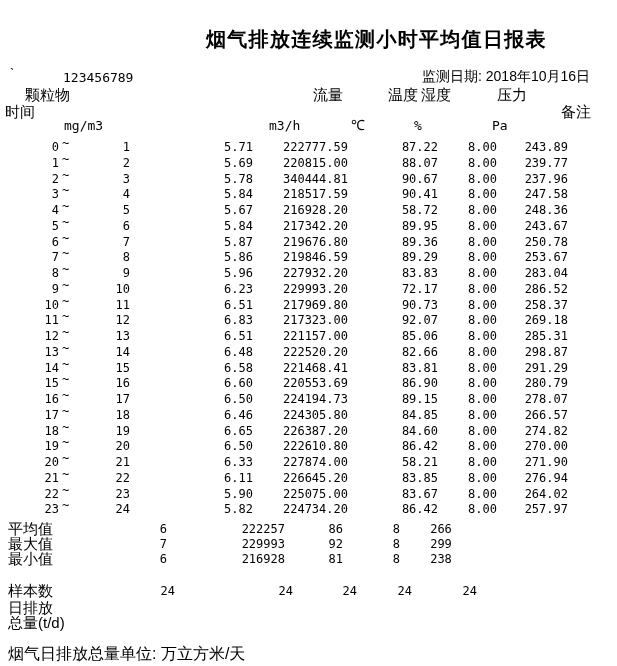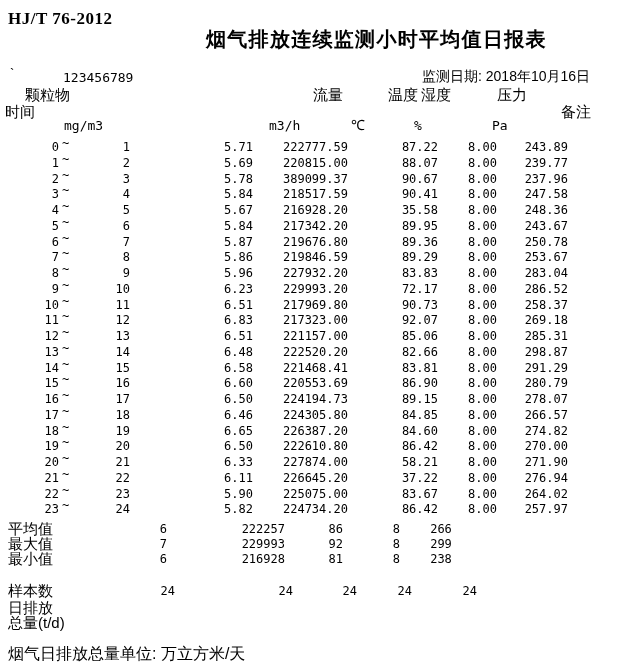--- a/index.html
+++ b/index.html
@@ -56,21 +56,20 @@
   .p5{left:427px;width:50px;}
 
   .daily1{left:8px;top:599px;font-size:15px;}
   .daily2{left:8px;top:614px;font-size:15px;}
   .footnote{left:8px;top:644px;font-size:16px;}
 </style>
 </head>
 <body>
 
 <div class="page">
-  <div class="abs std">HJ/T 76-2012</div>
   <div class="abs title">烟气排放连续监测小时平均值日报表</div>
 
   <div class="abs tick">`</div>
   <div class="abs code">123456789</div>
   <div class="abs date">监测日期: 2018年10月16日</div>
 
   <div class="abs hdr h-pm">颗粒物</div>
   <div class="abs hdr h-flow">流量</div>
   <div class="abs hdr h-temp">温度</div>
   <div class="abs hdr h-hum">湿度</div>
@@ -103,42 +102,42 @@
         <span class="cell c-flow">220815.00</span>
         <span class="cell c-temp">88.07</span>
         <span class="cell c-hum">8.00</span>
         <span class="cell c-press">239.77</span>
       </div>
       <div class="row" style="top: 171.5px;">
         <span class="cell c-h1">2</span>
         <span class="cell c-tl">~</span>
         <span class="cell c-h2">3</span>
         <span class="cell c-pm">5.78</span>
-        <span class="cell c-flow">389099.37</span>
+        <span class="cell c-flow">340444.81</span>
         <span class="cell c-temp">90.67</span>
         <span class="cell c-hum">8.00</span>
         <span class="cell c-press">237.96</span>
       </div>
       <div class="row" style="top: 187.25px;">
         <span class="cell c-h1">3</span>
         <span class="cell c-tl">~</span>
         <span class="cell c-h2">4</span>
         <span class="cell c-pm">5.84</span>
         <span class="cell c-flow">218517.59</span>
         <span class="cell c-temp">90.41</span>
         <span class="cell c-hum">8.00</span>
         <span class="cell c-press">247.58</span>
       </div>
       <div class="row" style="top: 203px;">
         <span class="cell c-h1">4</span>
         <span class="cell c-tl">~</span>
         <span class="cell c-h2">5</span>
         <span class="cell c-pm">5.67</span>
         <span class="cell c-flow">216928.20</span>
-        <span class="cell c-temp">35.58</span>
+        <span class="cell c-temp">58.72</span>
         <span class="cell c-hum">8.00</span>
         <span class="cell c-press">248.36</span>
       </div>
       <div class="row" style="top: 218.75px;">
         <span class="cell c-h1">5</span>
         <span class="cell c-tl">~</span>
         <span class="cell c-h2">6</span>
         <span class="cell c-pm">5.84</span>
         <span class="cell c-flow">217342.20</span>
         <span class="cell c-temp">89.95</span>
@@ -294,21 +293,21 @@
         <span class="cell c-temp">58.21</span>
         <span class="cell c-hum">8.00</span>
         <span class="cell c-press">271.90</span>
       </div>
       <div class="row" style="top: 470.75px;">
         <span class="cell c-h1">21</span>
         <span class="cell c-tl">~</span>
         <span class="cell c-h2">22</span>
         <span class="cell c-pm">6.11</span>
         <span class="cell c-flow">226645.20</span>
-        <span class="cell c-temp">37.22</span>
+        <span class="cell c-temp">83.85</span>
         <span class="cell c-hum">8.00</span>
         <span class="cell c-press">276.94</span>
       </div>
       <div class="row" style="top: 486.5px;">
         <span class="cell c-h1">22</span>
         <span class="cell c-tl">~</span>
         <span class="cell c-h2">23</span>
         <span class="cell c-pm">5.90</span>
         <span class="cell c-flow">225075.00</span>
         <span class="cell c-temp">83.67</span>

